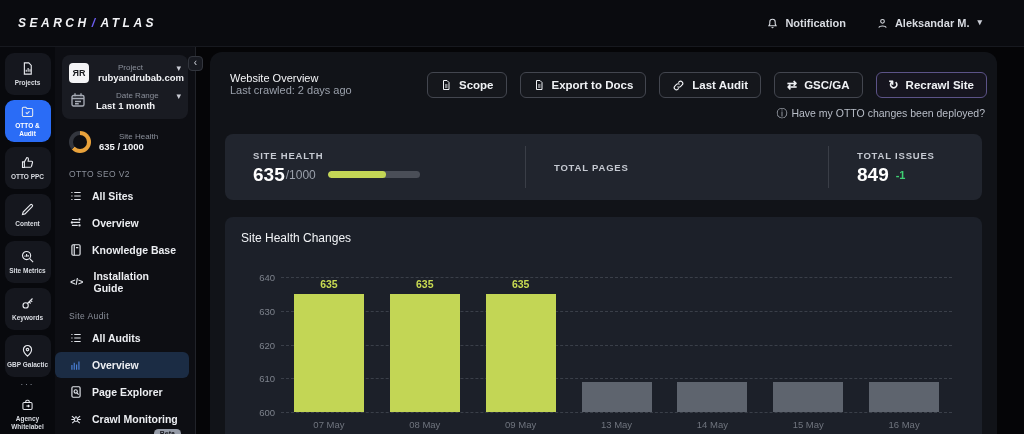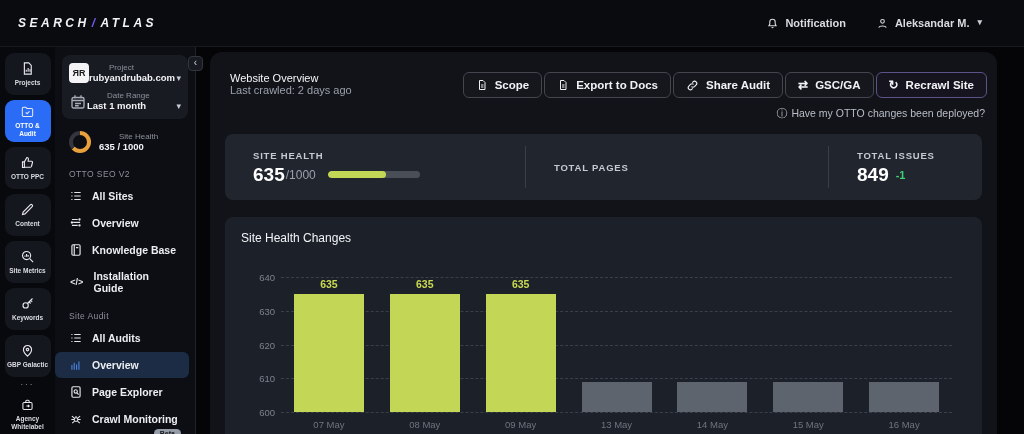--- a/index.html
+++ b/index.html
@@ -21,21 +21,21 @@
   .rail-item .lbl { margin-top:3px; font-size:6.5px; line-height:1.25; color:#d9dce2; text-align:center; font-weight:600; }
   .rail-item svg { stroke:#e7e9ee; }
   .rail-item.active { background:#2a6cf6; }
   .rail-item.active .lbl { color:#ffffff; }
   .rail-dots { color:#9aa0ab; font-size:8px; letter-spacing:2px; line-height:6px; }
 
   
   .sidebar { position:absolute; top:47px; left:55px; width:141px; height:387px; background:#0d0e13; border-right:1px solid #212329; }
   .collapse-btn { position:absolute; top:9px; right:-8px; width:15px; height:15px; background:#181a21; border:1px solid #32353d; border-radius:4px; color:#cfd3da; font-size:10px; line-height:12px; text-align:center; cursor:pointer; z-index:5; }
   .widget-card { margin:8px 7px 4px 7px; background:#191b22; border-radius:8px; padding:4px 7px; }
-  .widget-row { display:flex; align-items:flex-end; gap:0; padding:4px 0; cursor:pointer; }
+  .widget-row { display:flex; align-items:flex-start; gap:9px; padding:4px 0; cursor:pointer; }
   .proj-logo { width:20px; height:20px; background:#f4f4f6; border-radius:4px; color:#17181c; font-size:9px; font-weight:800; display:flex; align-items:center; justify-content:center; flex:0 0 auto; }
   .w-texts { flex:1; min-width:0; }
   .w-label { font-size:8px; color:#8b909b;margin-left:20px; }
   .w-value { font-size:9.5px; font-weight:700; color:#f2f3f6; white-space:nowrap; }
   .widget-row .caret { margin-left:auto; }
   .sh-row { display:flex; align-items:center; gap:8px; padding:8px 14px 6px; }
   .gauge { width:22px; height:22px; border-radius:50%; position:relative; flex:0 0 auto; }
   .gauge::after { content:""; position:absolute; inset:4px; border-radius:50%; background:#0d0e13; }
   .section-title { padding:10px 14px 3px; font-size:8.5px; color:#8b909b; letter-spacing:.4px; }
   .menu-item { position:relative; display:flex; align-items:center; gap:9px; padding:6px 10px 6px 14px; margin:1px 6px 1px 0; font-size:10.5px; font-weight:700; color:#eceef2; cursor:pointer; border-radius:6px; }
@@ -44,21 +44,21 @@
   .menu-item.active svg { stroke:#4a7fd6; fill:#4a7fd6; }
   .code-glyph { font-size:9px; font-weight:700; color:#e3e6ec; width:16px; text-align:center; }
   .beta { position:absolute; top:-4px; right:8px; background:#959ba7; color:#14151a; font-size:7px; font-weight:700; padding:1px 6px; border-radius:7px; }
 
   
   .main { position:absolute; top:47px; left:196px; width:828px; height:387px; background:#050507; }
   .panel { position:absolute; top:5px; left:14px; width:787px; height:400px; background:#111318; border-radius:12px; overflow:hidden; }
   .panel-header { display:flex; align-items:flex-start; padding:20px 10px 0 20px; }
   .page-title { font-size:11px; font-weight:400; color:#f5f6f8; }
   .page-sub { font-size:11px; color:#9aa0ab; }
-  .hdr-buttons { margin-left:auto; display:flex; gap:2px; }
+  .hdr-buttons { margin-left:auto; display:flex; gap:13px; }
   .btn { display:flex; align-items:center; gap:7px; height:26px; padding:0 12px; background:rgba(255,255,255,0.02); border:1px solid #43464f; border-radius:6px; color:#f0f2f5; font-size:11.5px; font-weight:700; cursor:pointer; white-space:nowrap; }
   .btn svg { stroke:#f0f2f5; }
   .btn .glyph { font-size:12px; line-height:1; }
   .btn.accent { border-color:#5c5388; background:#16151f; }
   .deploy-note { text-align:right; padding:8px 12px 0 0; font-size:10.5px; color:#b9bec8; }
   .deploy-note .glyph { font-size:11px; margin-right:4px; color:#b9bec8; }
 
   
   .stats { margin:13px 15px 0 15px; height:66px; background:#21252e; border-radius:8px; display:flex; align-items:center; }
   .stat { padding-left:28px; height:42px; display:flex; flex-direction:column; justify-content:center; }
@@ -292,21 +292,21 @@
                 <path d="M7 3h7l4 4v14H7z"></path>
                 <path d="M10 12h5M10 16h5"></path>
               </svg>
             <span>Export to Docs</span>
           </button>
           <button class="btn">
             <svg width="13" height="13" viewBox="0 0 24 24" fill="none" stroke-width="2">
                 <path d="M10 14a4 4 0 0 0 5.7 0l3-3a4 4 0 0 0-5.7-5.7l-1.5 1.5"></path>
                 <path d="M14 10a4 4 0 0 0-5.7 0l-3 3a4 4 0 0 0 5.7 5.7l1.5-1.5"></path>
               </svg>
-            <span>Share Audit</span>
+            <span>Last Audit</span>
           </button>
           <button class="btn">
             <span class="glyph">⇄</span>
             <span>GSC/GA</span>
           </button>
           <button class="btn accent">
             <span class="glyph">↻</span>
             <span>Recrawl Site</span>
           </button>
         </div>

